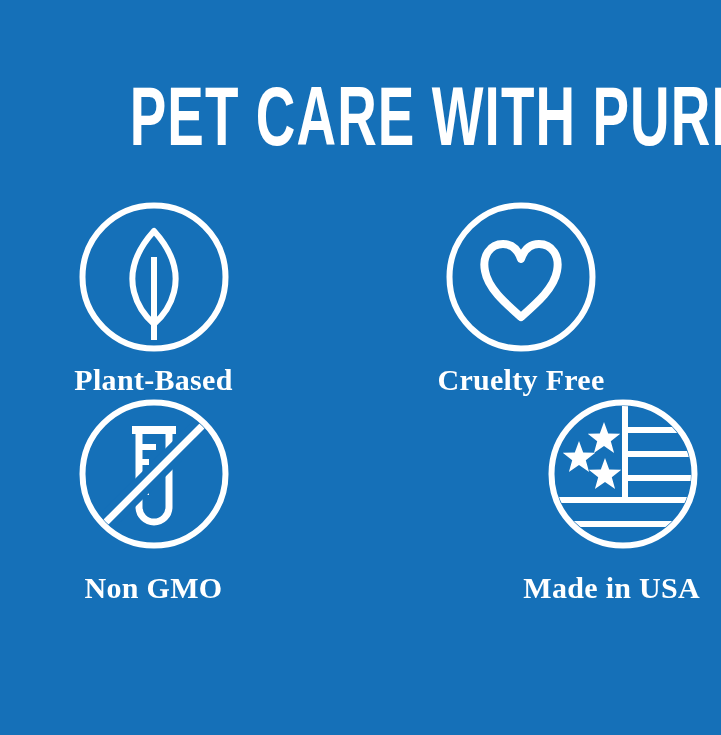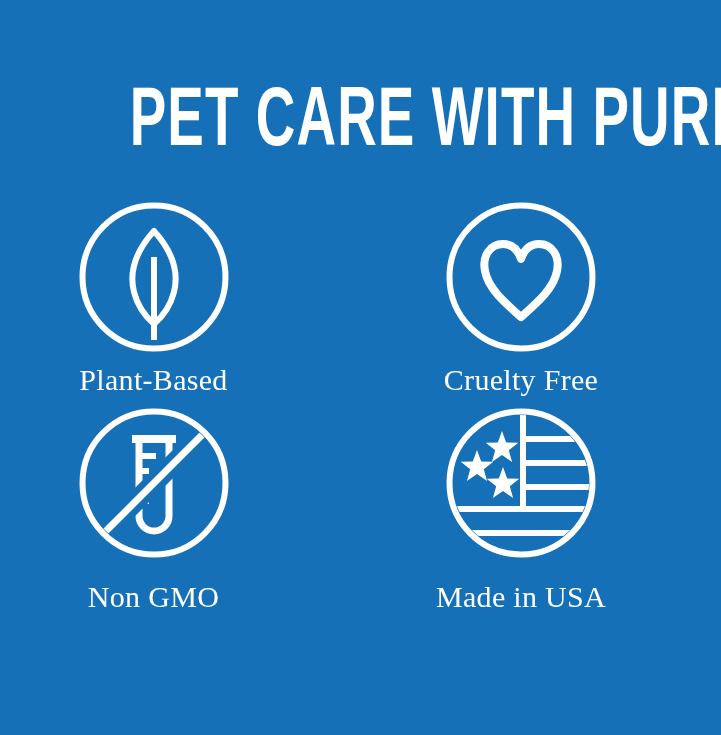--- a/index.html
+++ b/index.html
@@ -45,31 +45,32 @@
 
   
   .grid {
     position: absolute;
     left: 0;
     top: 200px;
     width: 700px;
     display: grid;
     grid-template-columns: 1fr 1fr;
     grid-template-rows: auto auto;
-    row-gap: 10px;
+    row-gap: 1px;
+    font-weight: bold;
   }
   .cell {
     display: flex;
     flex-direction: column;
     align-items: center;
   }
   .cell-pb  { margin-left: -43px; }
   .cell-cf  { margin-left:  -8px; }
   .cell-gmo { margin-left: -43px; }
-  .cell-usa { margin-left:  -8px; }
+  .cell-usa { margin-left:  -8px; align-items: flex-end; }
 
   .badge-icon {
     display: block;
     width: 154px;
     height: 154px;
   }
   .badge-label {
     margin-top: 9px;
     color: #ffffff;
     font-family: "Liberation Serif", "DejaVu Serif", serif;

